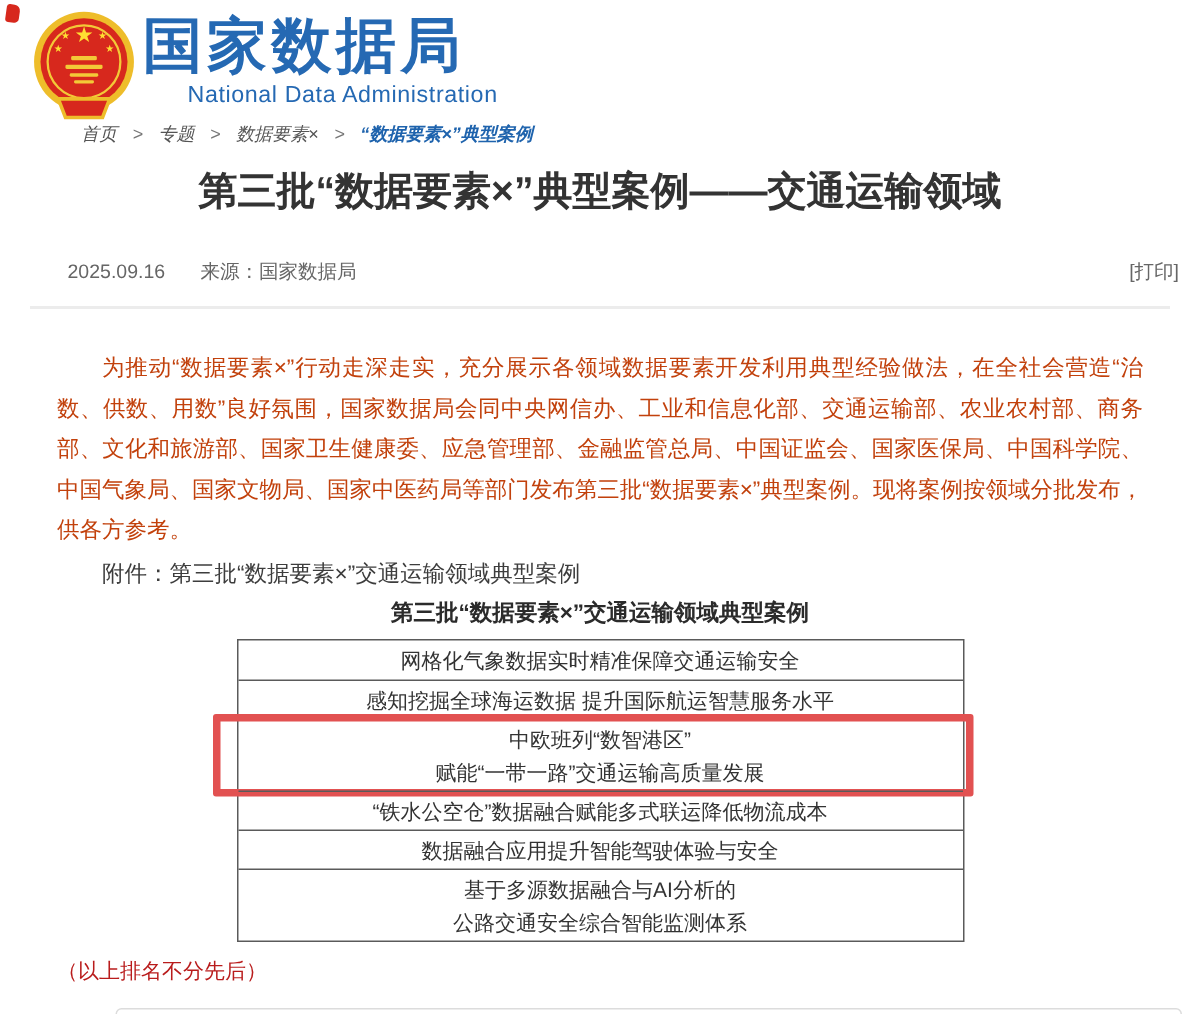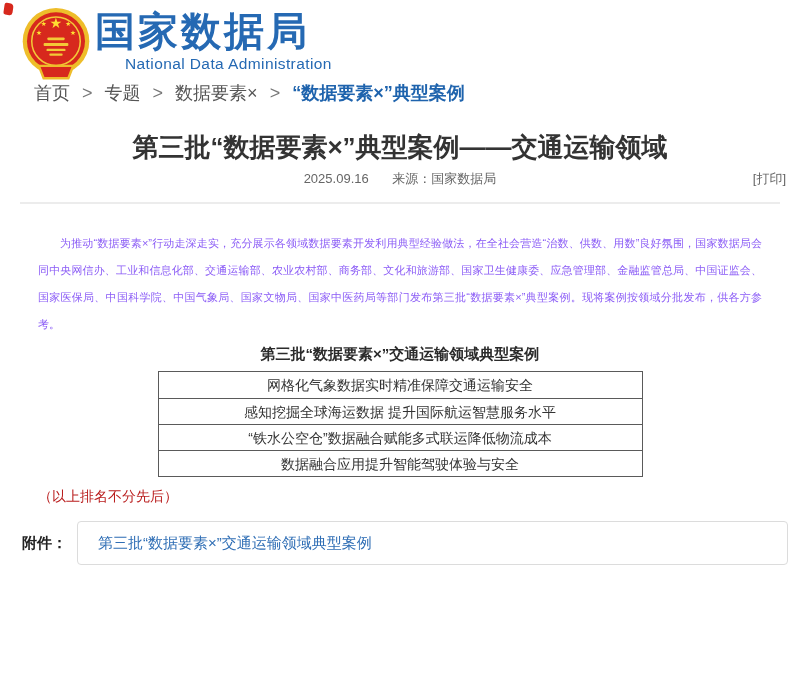--- a/index.html
+++ b/index.html
@@ -9,37 +9,37 @@
 
   
   .header { position:relative; height:98px; }
   .corner-mark { position:absolute; left:4px; top:3px; width:9px; height:12px;
     background:#d7281d; border-radius:2px 4px 3px 2px; transform:rotate(8deg); }
   .emblem { position:absolute; left:17px; top:6px; width:78px; height:78px; cursor:pointer; }
   .site-name { position:absolute; left:95px; top:8px; font-size:40px; font-weight:bold;
     letter-spacing:3px; color:#2569b3; line-height:46px; white-space:nowrap; }
   .site-name-en { position:absolute; left:109px; top:55px; font-size:15.5px; color:#2569b3;
     letter-spacing:0.4px; white-space:nowrap;margin-left:16px; }
-  .breadcrumb { position:absolute; left:34px; top:81px; font-size:18px; color:#555; white-space:nowrap; }
+  .breadcrumb { position:absolute; left:54px; top:81px; font-size:12px; color:#555; white-space:nowrap;font-style:italic; }
   .breadcrumb .crumb { cursor:pointer; }
   .breadcrumb .sep { margin:0 7px; color:#777; }
   .breadcrumb .current { color:#1e63ad; font-weight:bold; }
 
   
-  .article-title { margin-top:32px; text-align:center; font-size:26px; font-weight:bold;
+  .article-title { margin-top:12px; text-align:center; font-size:26px; font-weight:bold;
     color:#333; line-height:34px; }
-  .meta { position:relative; margin-top:6px; text-align:center; font-size:13px; color:#666;
-    line-height:18px; }
+  .meta { position:relative; margin-top:28px; font-size:13px; color:#666;
+    line-height:18px;padding-left:45px; }
   .meta .date { margin-right:20px; }
   .print-btn { position:absolute; right:14px; top:0; color:#666; cursor:pointer; }
   .divider { height:2px; background:#ececec; margin:14px 20px 0; }
 
   
   .content { padding:26px 38px 0; }
-  .body-paragraph { font-size:11px; color:#8b5cf6; line-height:27px; text-align:justify;
+  .body-paragraph { font-size:15px; color:#c2410c; line-height:27px; text-align:justify;
     text-indent:2em; }
   .attach-note { font-size:15px; color:#3d3d3d; line-height:20px; margin-top:6px; text-indent:2em; }
 
   .table-title { margin-top:6px; text-align:center; font-size:15px; font-weight:bold;
     color:#2b2b2b; line-height:20px; }
 
   .case-table { width:485px; margin:7px auto 0; border:1px solid #5a5a5a; }
   .case-row { position:relative; display:flex; align-items:center; justify-content:center;
     min-height:26px; font-size:14px; color:#333; text-align:center; line-height:22px;
     border-top:1px solid #5a5a5a; padding:1px 4px; }
@@ -102,35 +102,44 @@
     <span class="date">2025.09.16</span>
     <span class="source">来源：国家数据局</span>
     <span class="print-btn">[打印]</span>
   </div>
 
   <div class="divider"></div>
 
   <div class="content">
     <p class="body-paragraph">为推动“数据要素×”行动走深走实，充分展示各领域数据要素开发利用典型经验做法，在全社会营造“治数、供数、用数”良好氛围，国家数据局会同中央网信办、工业和信息化部、交通运输部、农业农村部、商务部、文化和旅游部、国家卫生健康委、应急管理部、金融监管总局、中国证监会、国家医保局、中国科学院、中国气象局、国家文物局、国家中医药局等部门发布第三批“数据要素×”典型案例。现将案例按领域分批发布，供各方参考。</p>
 
+    <div class="attach-note">附件：第三批“数据要素×”交通运输领域典型案例</div>
 
     <div class="table-title">第三批“数据要素×”交通运输领域典型案例</div>
 
     <div class="case-table">
       <div class="case-row">
         <span class="row-text">网格化气象数据实时精准保障交通运输安全</span>
       </div>
       <div class="case-row">
         <span class="row-text">感知挖掘全球海运数据 提升国际航运智慧服务水平</span>
       </div>
+      <div class="case-row two-line highlight">
+        <span class="row-text">中欧班列“数智港区”
+赋能“一带一路”交通运输高质量发展</span>
+      </div>
       <div class="case-row">
         <span class="row-text">“铁水公空仓”数据融合赋能多式联运降低物流成本</span>
       </div>
       <div class="case-row">
         <span class="row-text">数据融合应用提升智能驾驶体验与安全</span>
+      </div>
+      <div class="case-row two-line">
+        <span class="row-text">基于多源数据融合与AI分析的
+公路交通安全综合智能监测体系</span>
       </div>
     </div>
 
     <div class="ranking-note">（以上排名不分先后）</div>
   </div>
 
   <div class="attach-bar">
     <span class="attach-label">附件：</span>
     <div class="attach-box">
       <span class="attach-link">第三批“数据要素×”交通运输领域典型案例</span>

